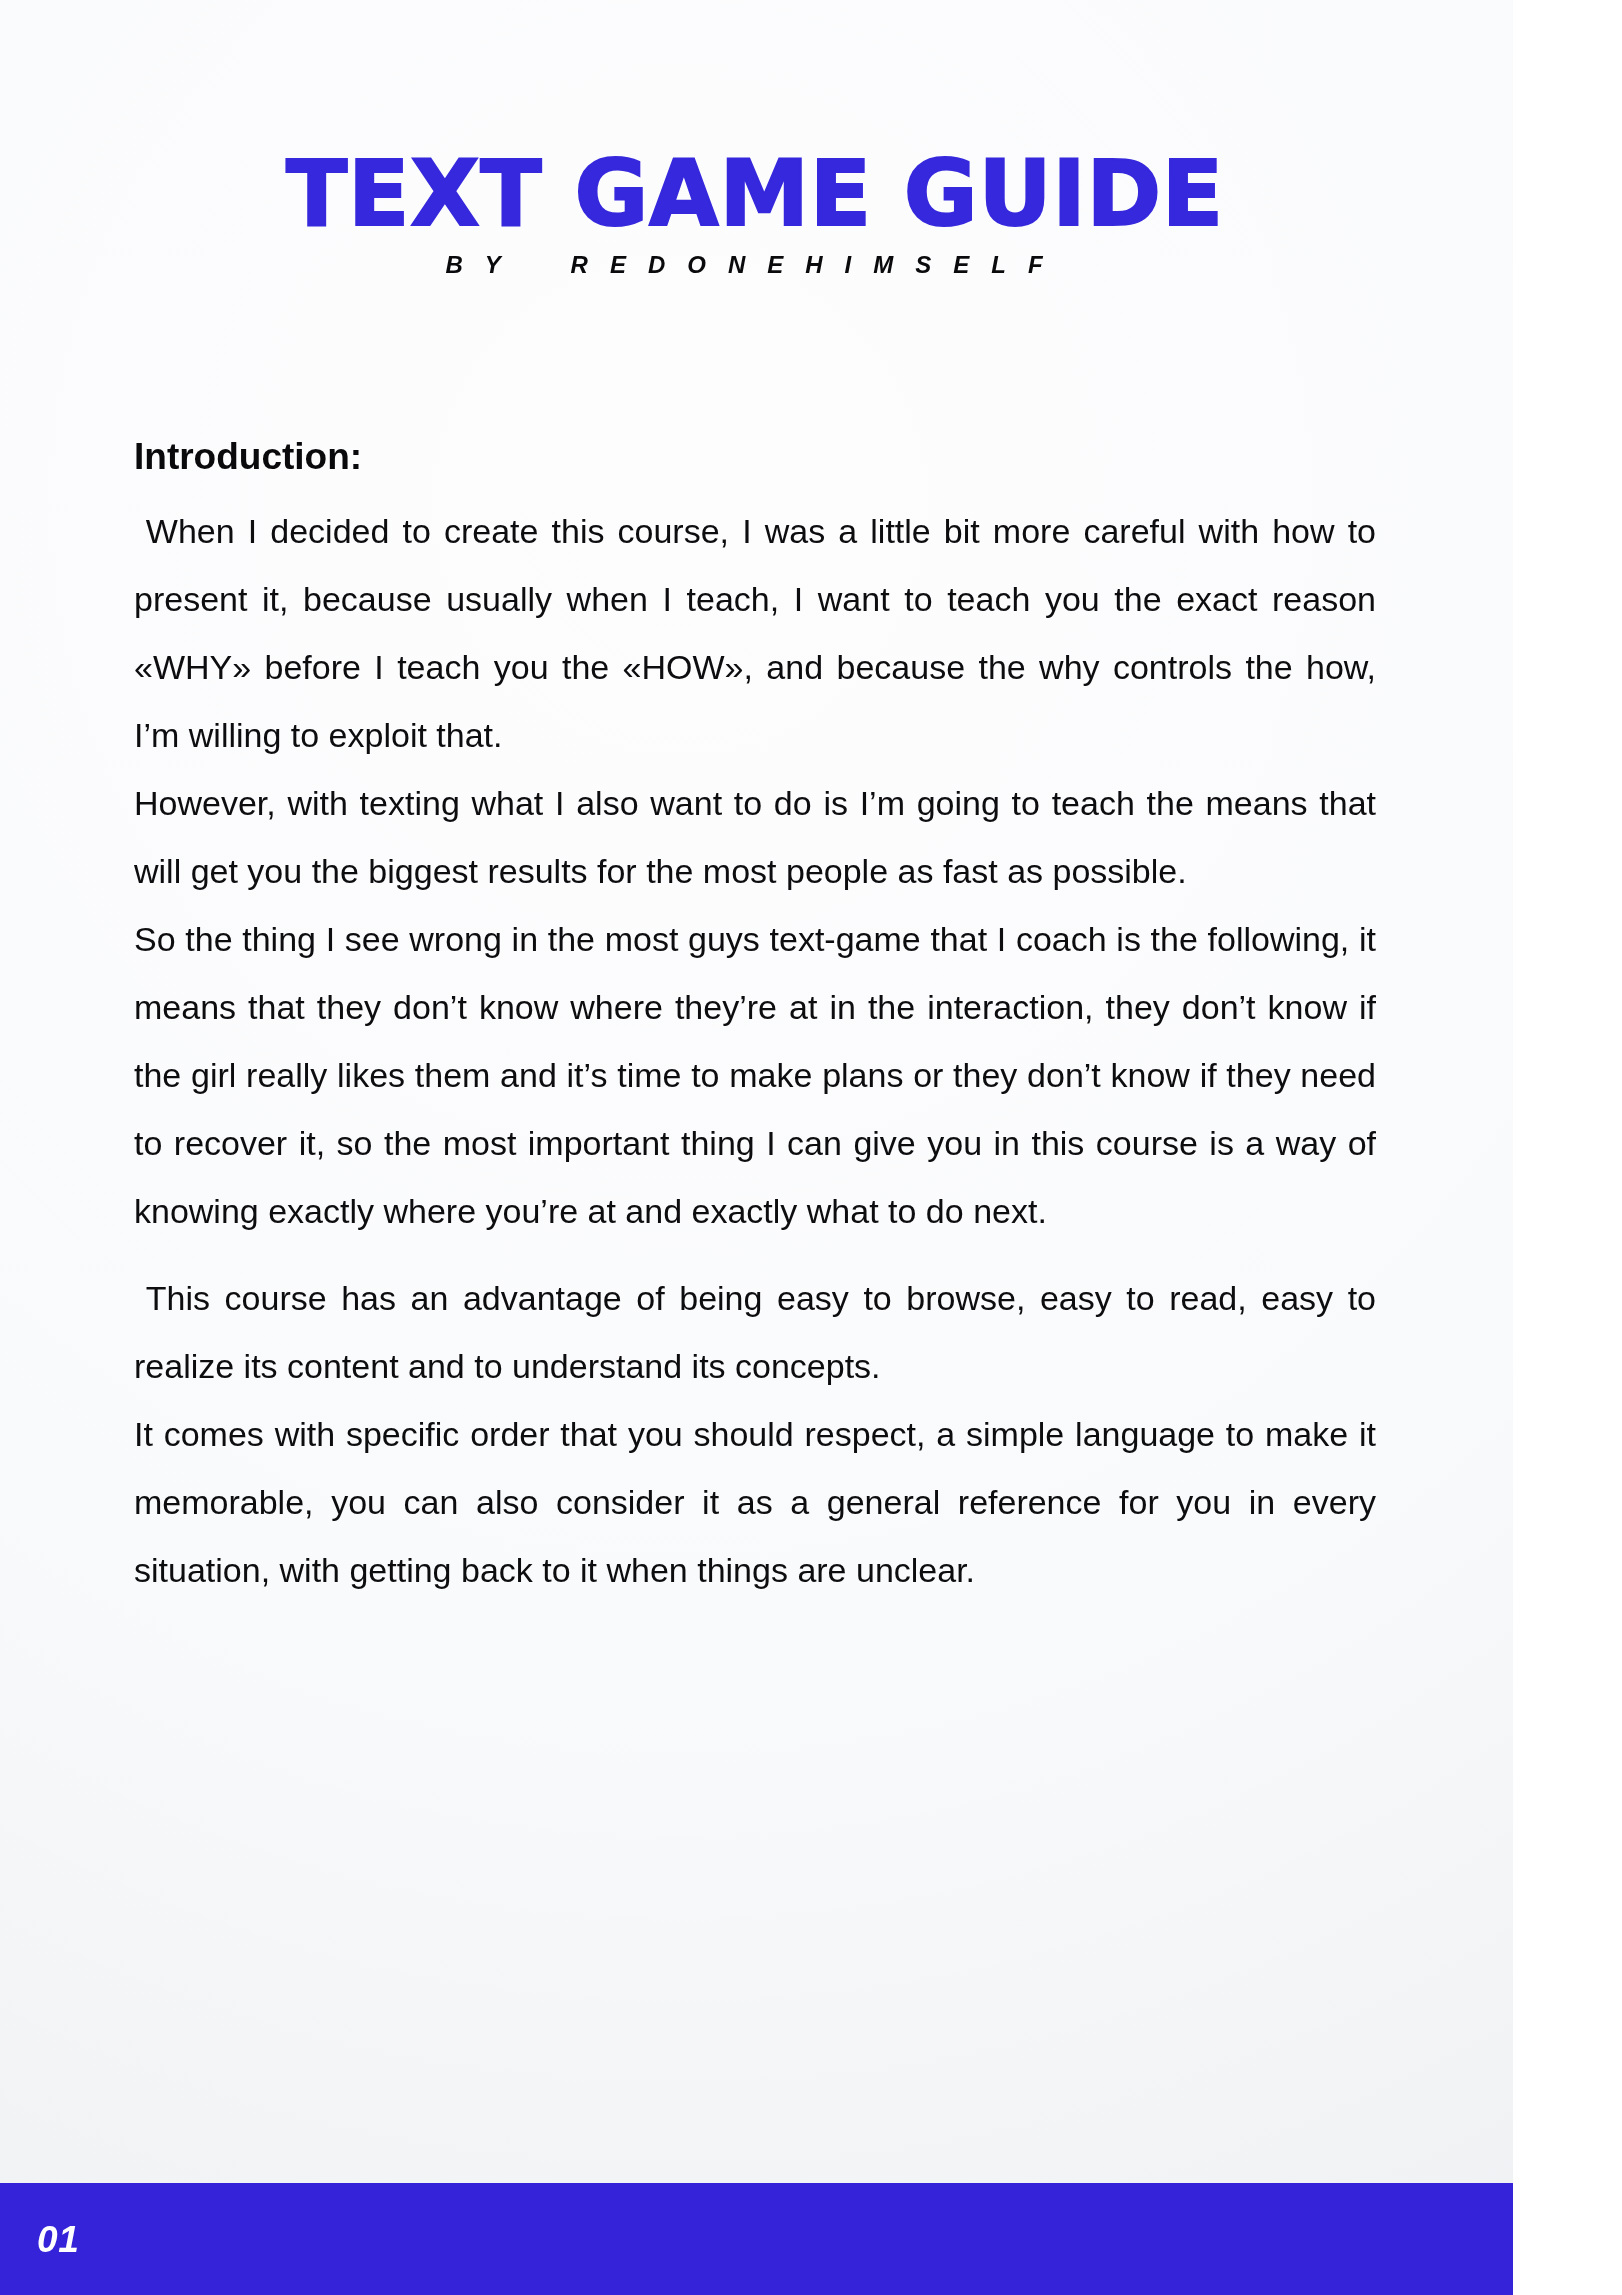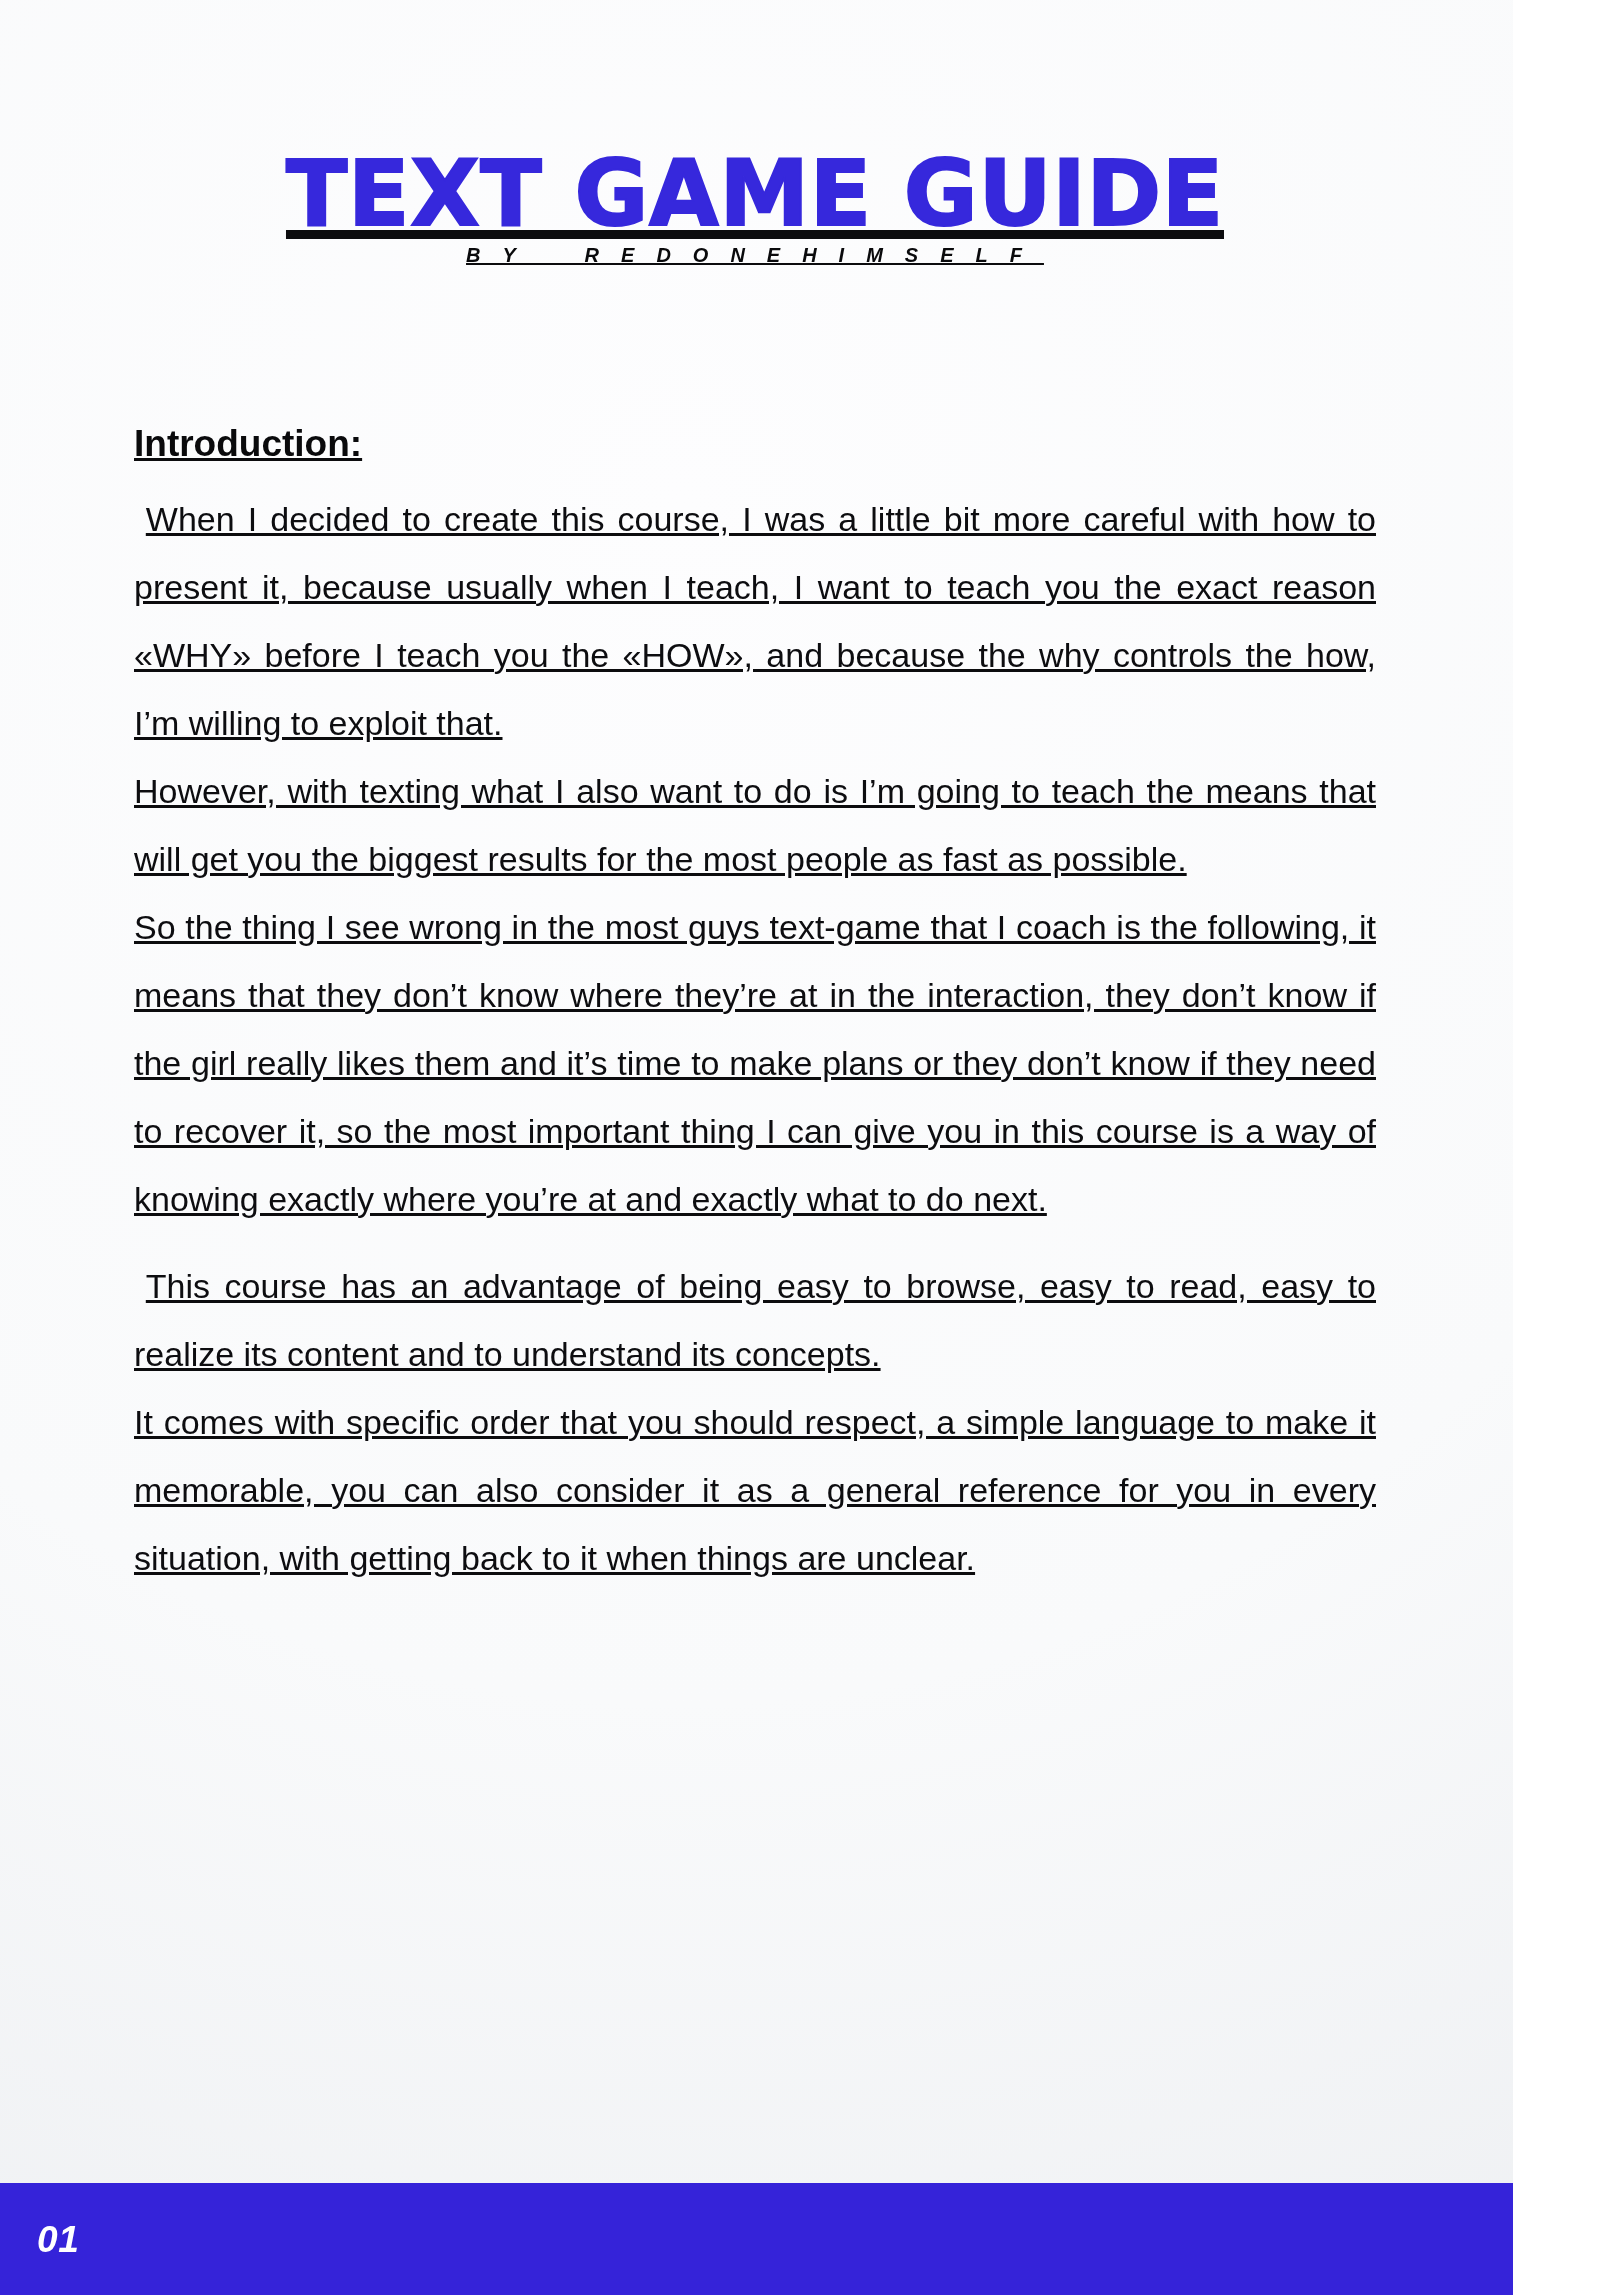--- a/index.html
+++ b/index.html
@@ -5,44 +5,43 @@
   html,body{margin:0;padding:0;}
   .page{
     position:relative;
     width:1513px;
     height:2295px;
     overflow:hidden;
     background:
       radial-gradient(140% 95% at 45% 22%, #fdfdfe 0%, #f9fafb 55%, #eceef1 100%);
     font-family:"Liberation Sans", sans-serif;
     color:#0c0c0e;
-    text-decoration:underline;
   }
   .content{
     padding:0 137px 0 134px;
   }
   h1.doc-title{
     margin:0;
     padding-top:149px;
     font-family:"DejaVu Sans","Liberation Sans",sans-serif;
     font-weight:bold;
     font-size:90px;
     line-height:1;
     text-align:center;
     color:var(--accent,#3628DC);
     -webkit-text-stroke:2px var(--accent,#3628DC);
     letter-spacing:0.7px;
     white-space:nowrap;
   }
   .byline{
-    margin-top:4px;
+    margin-top:12px;
     text-align:center;
     font-weight:bold;
     font-style:italic;
-    font-size:20px;
+    font-size:24px;
     line-height:1.2;
     letter-spacing:22px;
     word-spacing:19.6px;
     color:#0a0a0c;
     white-space:nowrap;
   }
   h2.section-heading{
     margin:0;
     font-size:37px;
     line-height:1.15;

